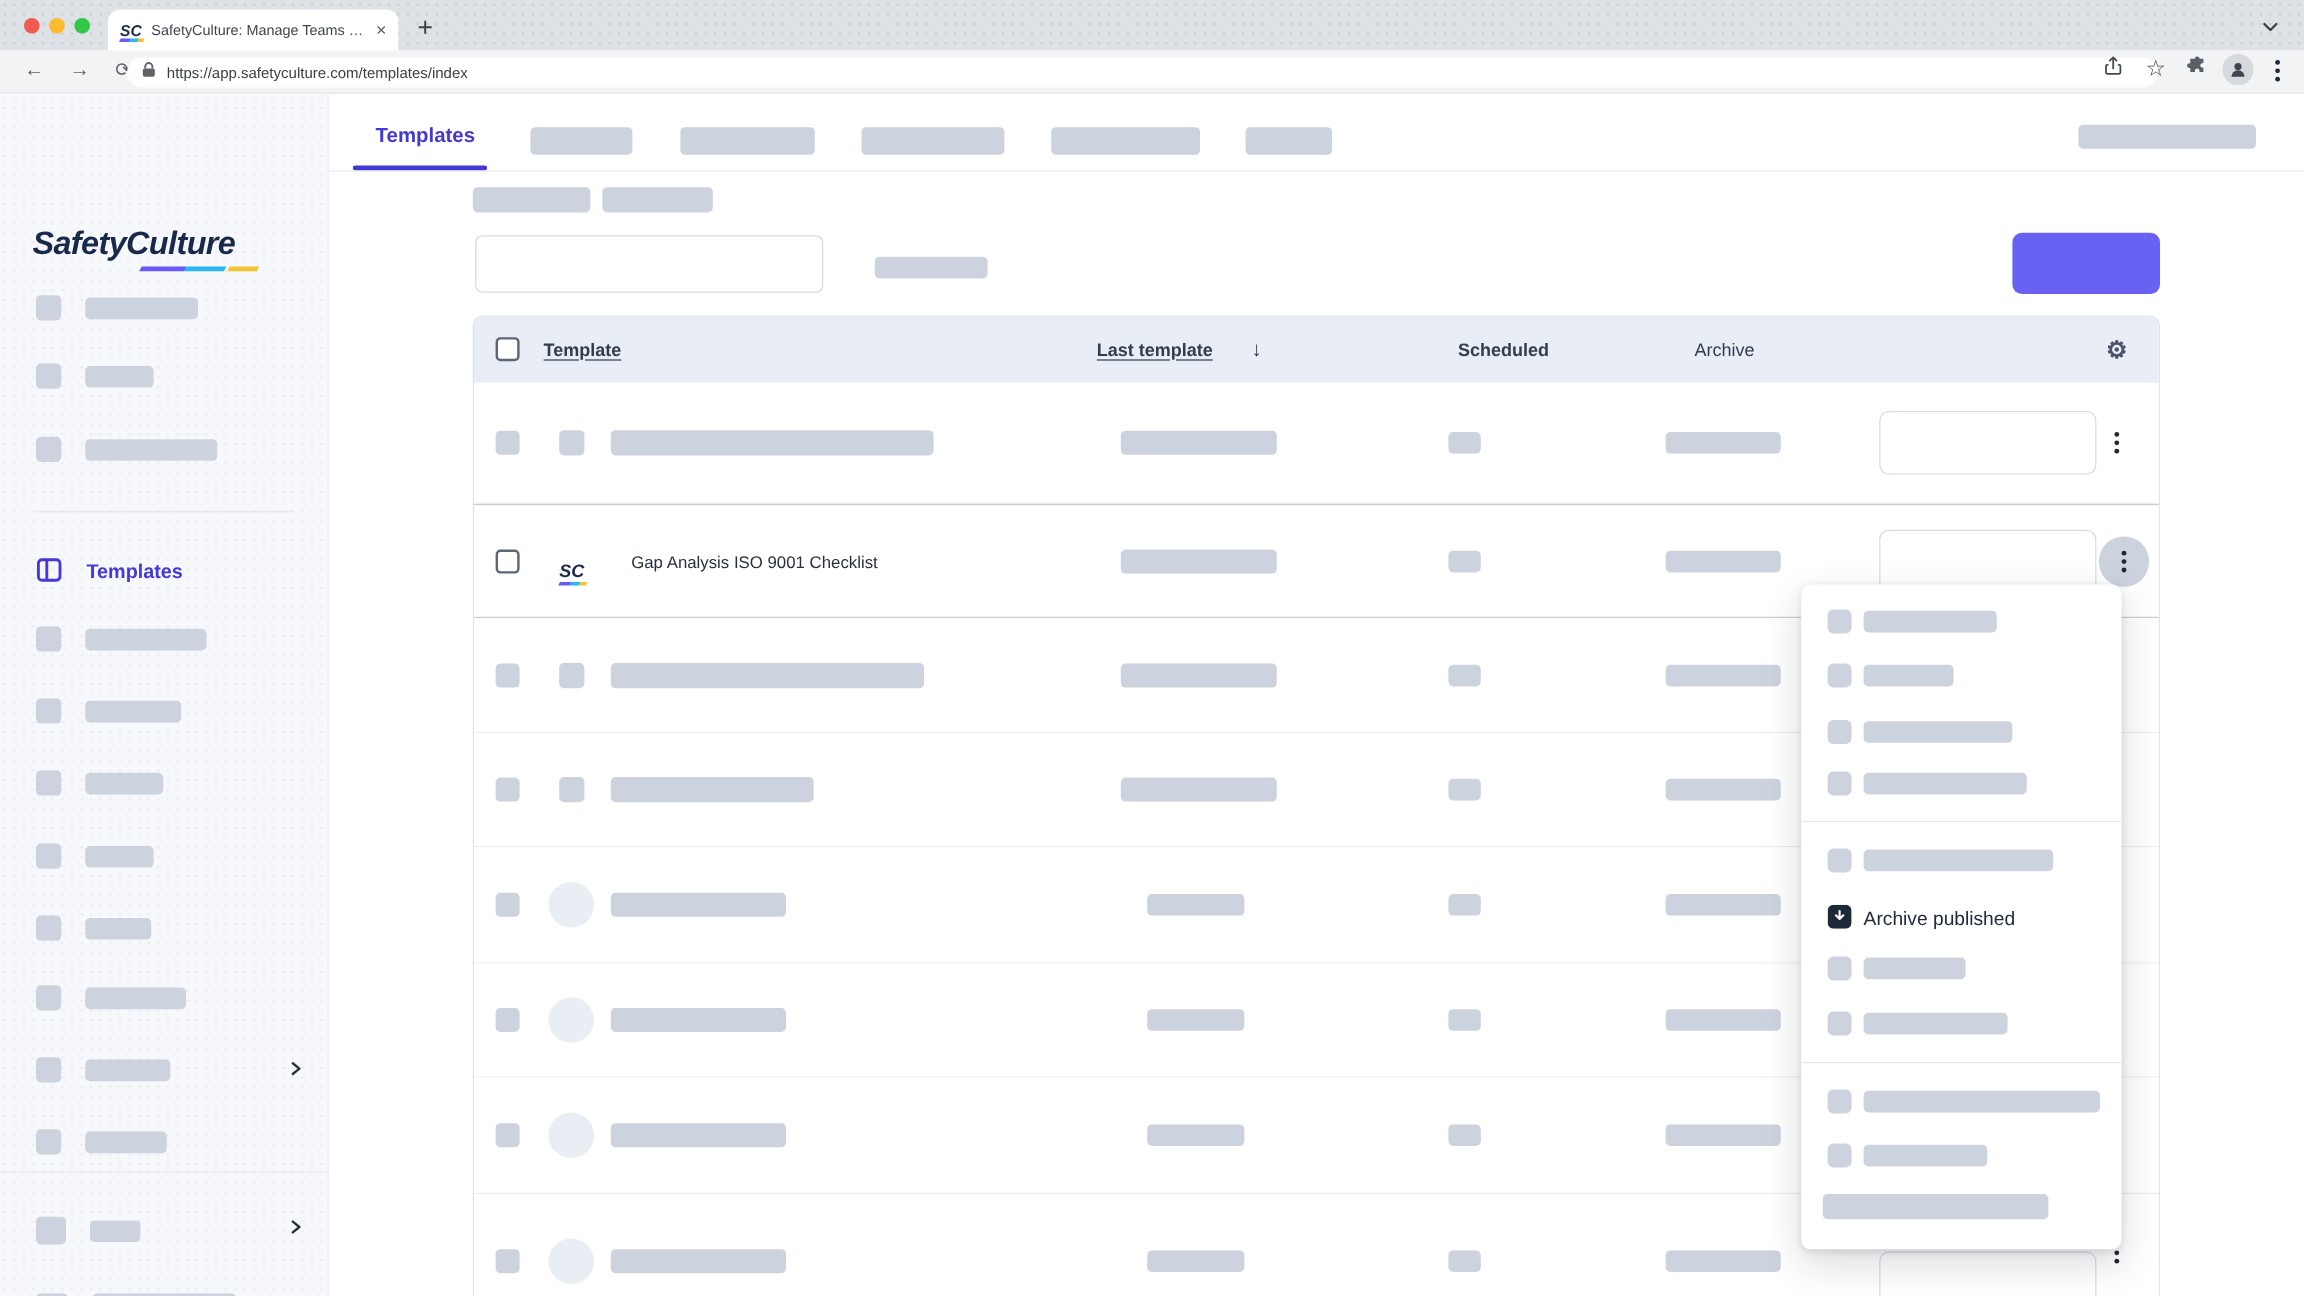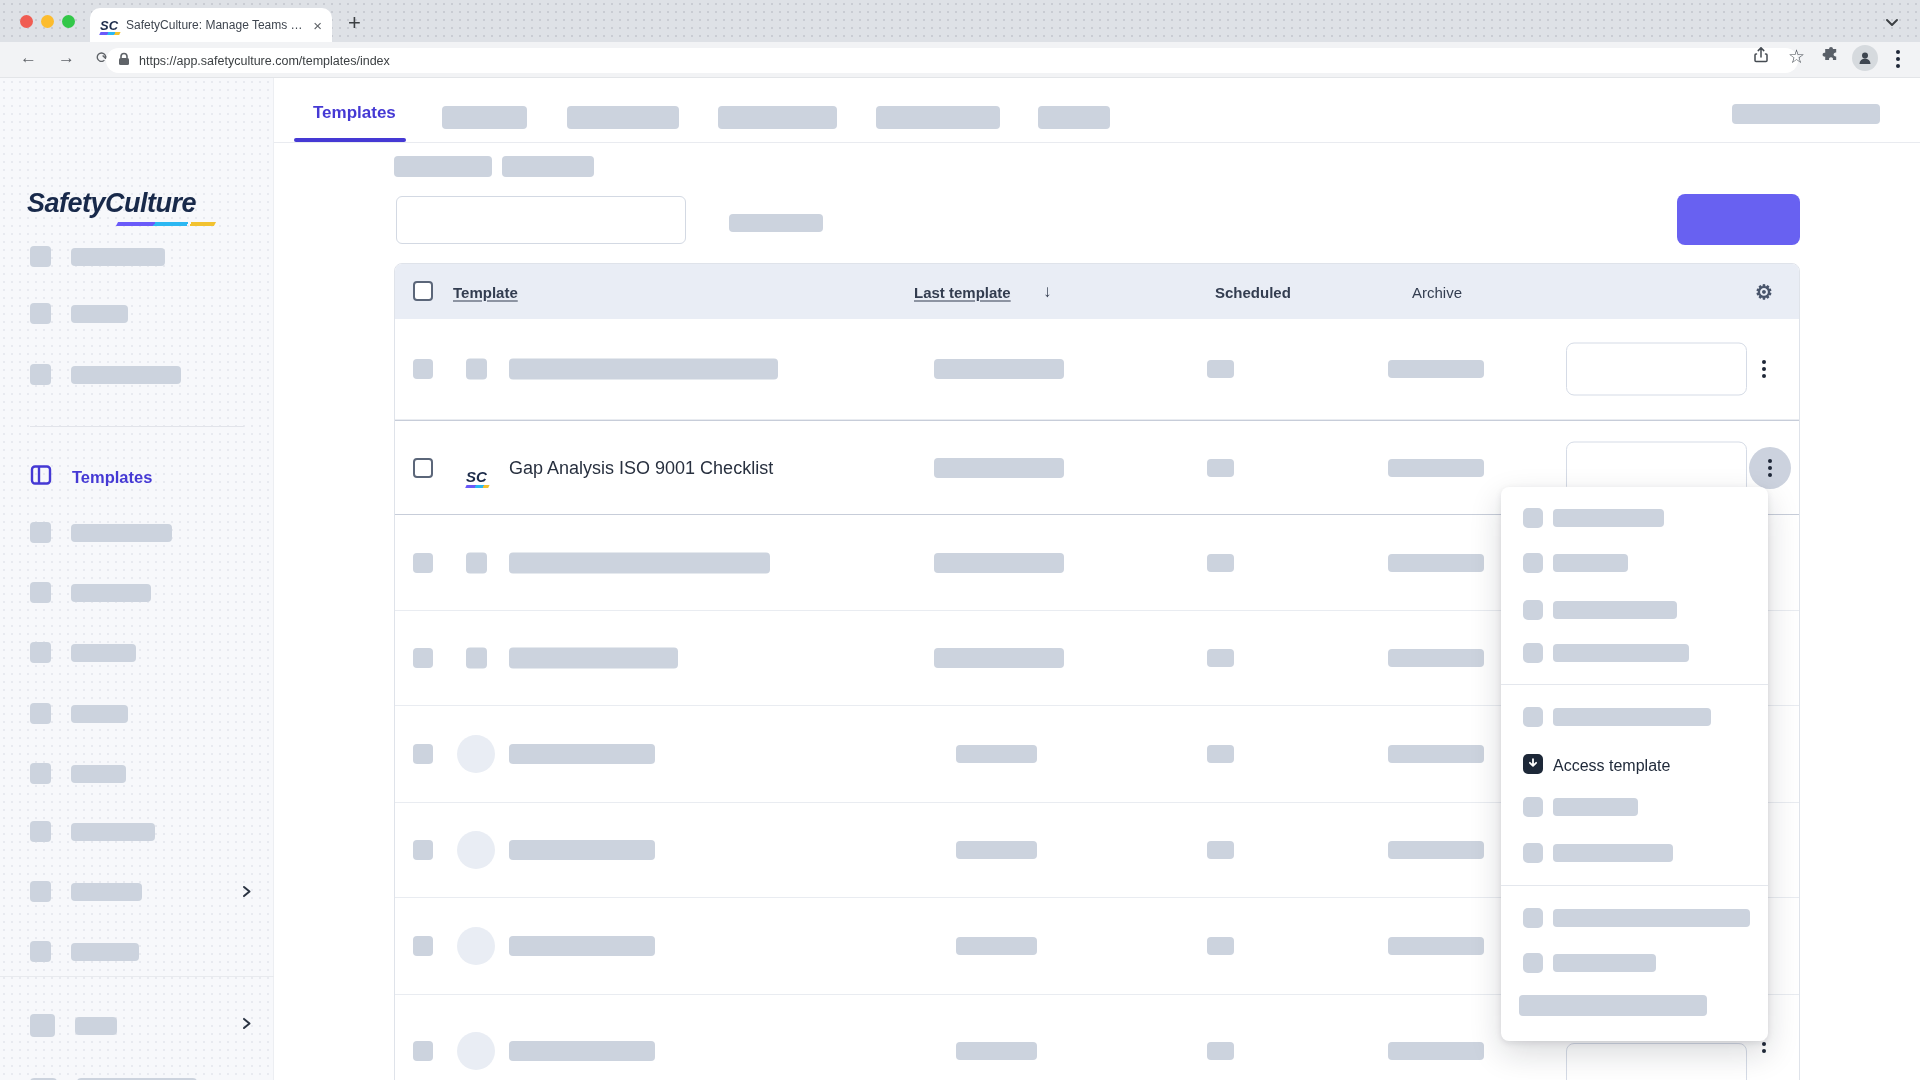--- a/index.html
+++ b/index.html
@@ -59,21 +59,21 @@
     border:1px solid #dfe3ea; border-radius:8px 8px 0 0; overflow:hidden; }
   .thead { position:absolute; left:0; top:0; width:100%; height:55px; background:#e9edf5; }
   .th { position:absolute; top:50%; transform:translateY(-50%); font-size:15px; font-weight:600; color:#333d50; }
   .th-underline { text-decoration:underline; text-underline-offset:3px; }
   .cb { width:20px; height:20px; background:#fff; border:2px solid #5b6679; border-radius:4px; }
   .trow { position:absolute; left:0; width:100%; border-bottom:1px solid #e9ecf1; background:#fff; }
   .trow > * { position:absolute; top:50%; transform:translateY(-50%); }
   .row-hl { border-top:1px solid #c7cdd9; border-bottom:1px solid #c7cdd9; }
   .avatar { background:#e9edf4; border-radius:50%; width:38px; height:38px; }
   .acc-box { width:181px; height:53px; background:#fff; border:1px solid #d5dbe6; border-radius:8px; left:1171px; }
-  .row-name { font-size:18px; color:#28303f; left:114px; white-space:nowrap; }
+  .row-name { font-size:14px; color:#28303f; left:131px; white-space:nowrap; }
   .sc-badge { font-size:15px; font-weight:800; font-style:italic; color:#1c2b4a; position:relative; line-height:1; }
   .sc-badge .u { position:absolute; left:0; right:-2px; bottom:-3px; height:2.5px; transform:skewX(-25deg);
     background:linear-gradient(90deg, #6a5af9 0 40%, #2bb7f2 40% 75%, #f2c230 75% 100%); }
   .kebab-hl { width:42px; height:42px; border-radius:50%; background:#ccd2de; left:1354px;
     display:flex; align-items:center; justify-content:center; }
   .gear { font-size:20px; color:#49556b; line-height:1; }
 
   
   .menu { position:absolute; left:1501px; top:487px; width:267px; height:554px; background:#fff; border-radius:8px;
     box-shadow:0 2px 6px rgba(16,24,40,.10), 0 12px 32px rgba(16,24,40,.16); z-index:5; }
@@ -402,21 +402,21 @@
         <span class="pq20"></span>
         <span class="ph" style="width:158px;"></span>
       </div>
     <div class="m-item" style="top:267px;">
       <span>
         <svg width="20" height="20" viewBox="0 0 20 20">
             <rect width="20" height="20" rx="5" fill="#1d2838"></rect>
             <path d="M10 5.2v6.2M6.9 8.8l3.1 3.1 3.1-3.1" stroke="#fff" stroke-width="1.8" fill="none" stroke-linecap="round" stroke-linejoin="round"></path>
           </svg>
       </span>
-      <span class="m-label">Access template</span>
+      <span class="m-label">Archive published</span>
     </div>
     <div class="m-item" style="top:310px;">
         <span class="pq20"></span>
         <span class="ph" style="width:85px;"></span>
       </div>
     <div class="m-item" style="top:356px;">
         <span class="pq20"></span>
         <span class="ph" style="width:120px;"></span>
       </div>
     <div class="m-div" style="top:398px;"></div>

